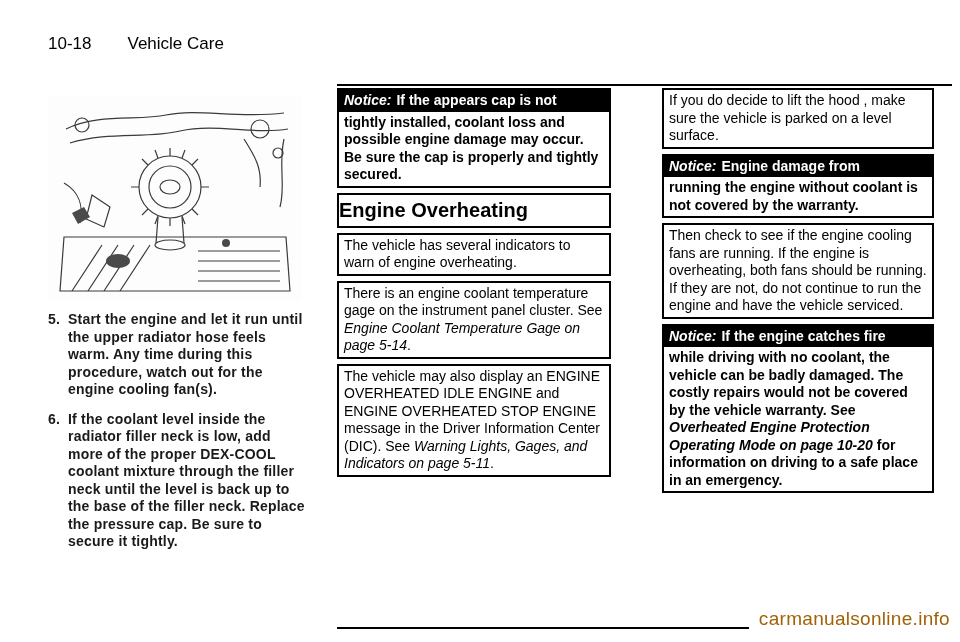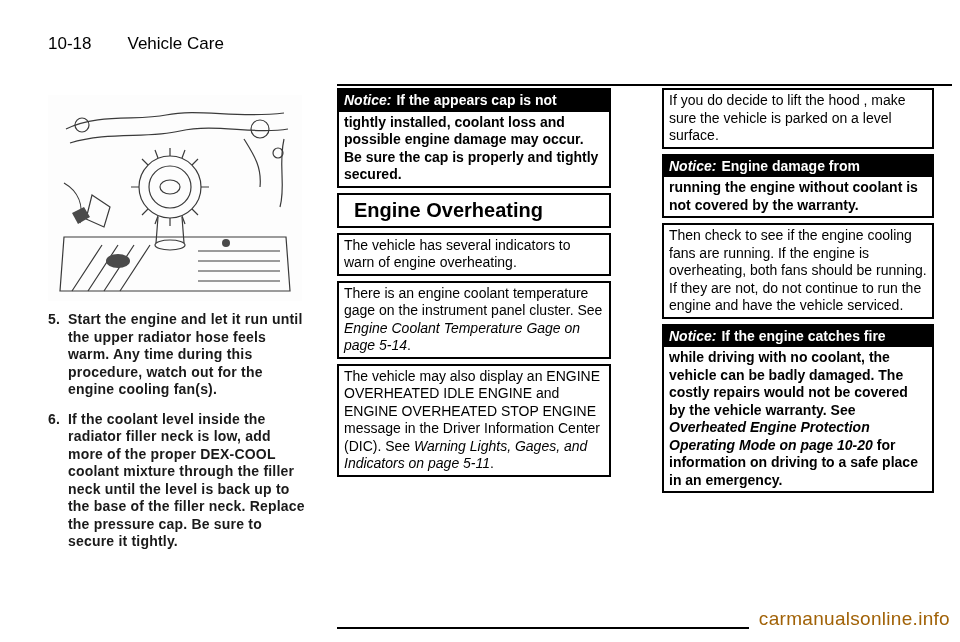--- a/index.html
+++ b/index.html
@@ -36,21 +36,21 @@
   .step { display: flex; margin-bottom: 12px; }
   .step-num { width: 20px; flex: none; }
   .step-text { flex: 1; }
 
   
   .pbox { border: 2px solid #000; margin-bottom: 5px; background: #fff; }
   .bd { padding: 2px 5px; }
   .inv { background: #000; color: #fff; font-weight: 700; padding: 2px 5px; }
   .nlabel { font-style: italic; margin-right: 5px; }
   .bold { font-weight: 700; }
-  .heading-box { font-weight: 700; font-size: 20px; line-height: 1.15; padding: 4px 15px; }
+  .heading-box { font-weight: 700; font-size: 20px; line-height: 1.15; padding: 4px 0; }
   i { font-style: italic; }
 
   
   .watermark {
     position: absolute; right: 6px; top: 606px;
     font-size: 19px; color: #a16207; background: #ffffff;
     padding: 2px 4px 4px 10px; letter-spacing: 0.3px;
   }
 </style>
 </head>

